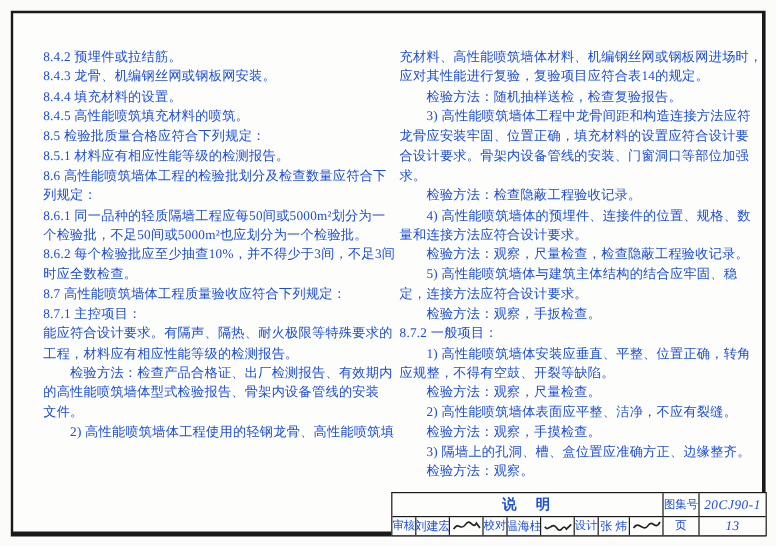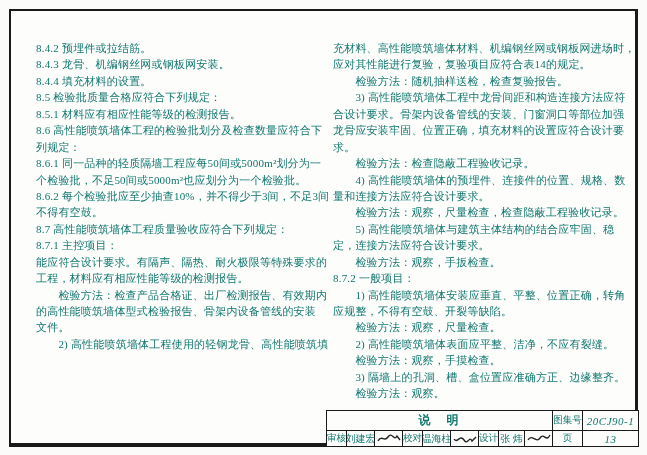--- a/index.html
+++ b/index.html
@@ -1,18 +1,18 @@
 <!DOCTYPE html>
 <html><head>
 <meta charset="utf-8">
 <style>
   html,body{margin:0;padding:0;background:#ffffff;}
   .page{
     position:relative;width:647px;height:455px;overflow:hidden;
-    background:#fbfbfa;color:#0f766e;
+    background:#fbfbfa;color:#1d4ed8;
     font-family:"Liberation Serif","DejaVu Serif",serif;
   }
   .frame{
     position:absolute;left:9px;top:9px;width:629px;height:438px;
     box-sizing:border-box;
     border:2px solid #1a1a1a;border-right-width:3px;border-bottom-width:4px;
     background:#fdfdfc;
   }
   .col{
     position:absolute;top:40px;font-size:11px;line-height:16.45px;
@@ -51,45 +51,46 @@
 </head>
 <body>
 
 <div class="page">
   <div class="frame"></div>
 
   <div class="col col-left">
       <div class="tline">8.4.2 预埋件或拉结筋。</div>
       <div class="tline">8.4.3 龙骨、机编钢丝网或钢板网安装。</div>
       <div class="tline">8.4.4 填充材料的设置。</div>
+      <div class="tline">8.4.5 高性能喷筑填充材料的喷筑。</div>
       <div class="tline">8.5 检验批质量合格应符合下列规定：</div>
       <div class="tline">8.5.1 材料应有相应性能等级的检测报告。</div>
       <div class="tline">8.6 高性能喷筑墙体工程的检验批划分及检查数量应符合下</div>
       <div class="tline">列规定：</div>
       <div class="tline">8.6.1 同一品种的轻质隔墙工程应每50间或5000m²划分为一</div>
       <div class="tline">个检验批，不足50间或5000m²也应划分为一个检验批。</div>
       <div class="tline">8.6.2 每个检验批应至少抽查10%，并不得少于3间，不足3间</div>
-      <div class="tline">不得有空鼓。</div>
+      <div class="tline">时应全数检查。</div>
       <div class="tline">8.7 高性能喷筑墙体工程质量验收应符合下列规定：</div>
       <div class="tline">8.7.1 主控项目：</div>
       <div class="tline">能应符合设计要求。有隔声、隔热、耐火极限等特殊要求的</div>
       <div class="tline">工程，材料应有相应性能等级的检测报告。</div>
       <div class="tline">　　检验方法：检查产品合格证、出厂检测报告、有效期内</div>
       <div class="tline">的高性能喷筑墙体型式检验报告、骨架内设备管线的安装</div>
       <div class="tline">文件。</div>
       <div class="tline">　　2) 高性能喷筑墙体工程使用的轻钢龙骨、高性能喷筑填</div>
     </div>
 
   <div class="col col-right">
       <div class="tline">充材料、高性能喷筑墙体材料、机编钢丝网或钢板网进场时，</div>
       <div class="tline">应对其性能进行复验，复验项目应符合表14的规定。</div>
       <div class="tline">　　检验方法：随机抽样送检，检查复验报告。</div>
       <div class="tline">　　3) 高性能喷筑墙体工程中龙骨间距和构造连接方法应符</div>
+      <div class="tline">龙骨应安装牢固、位置正确，填充材料的设置应符合设计要</div>
       <div class="tline">合设计要求。骨架内设备管线的安装、门窗洞口等部位加强</div>
-      <div class="tline">龙骨应安装牢固、位置正确，填充材料的设置应符合设计要</div>
       <div class="tline">求。</div>
       <div class="tline">　　检验方法：检查隐蔽工程验收记录。</div>
       <div class="tline">　　4) 高性能喷筑墙体的预埋件、连接件的位置、规格、数</div>
       <div class="tline">量和连接方法应符合设计要求。</div>
       <div class="tline">　　检验方法：观察，尺量检查，检查隐蔽工程验收记录。</div>
       <div class="tline">　　5) 高性能喷筑墙体与建筑主体结构的结合应牢固、稳</div>
       <div class="tline">定，连接方法应符合设计要求。</div>
       <div class="tline">　　检验方法：观察，手扳检查。</div>
       <div class="tline">8.7.2 一般项目：</div>
       <div class="tline">　　1) 高性能喷筑墙体安装应垂直、平整、位置正确，转角</div>

